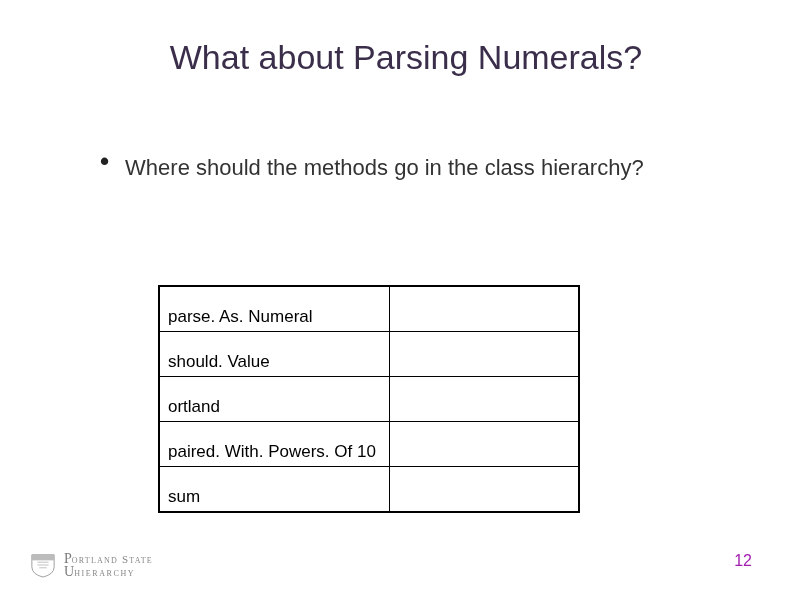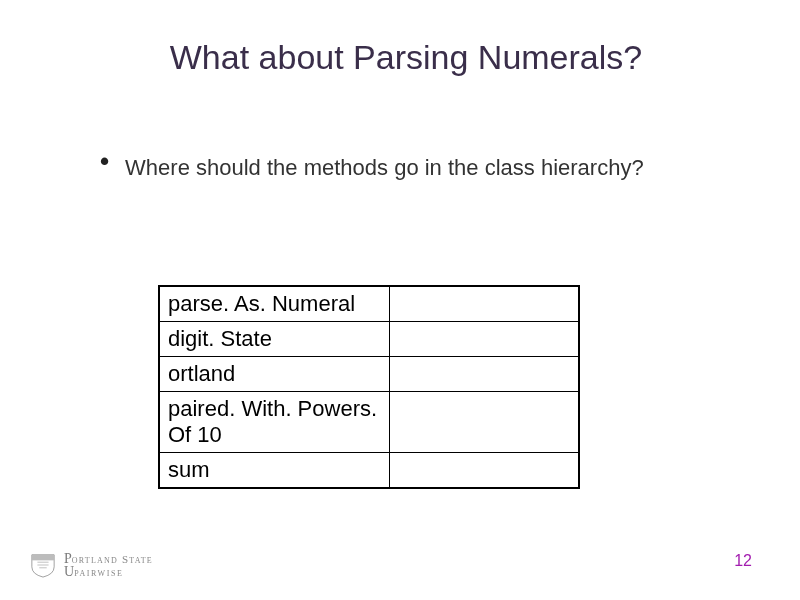--- a/index.html
+++ b/index.html
@@ -46,22 +46,22 @@
   }
   .method-table {
     position: absolute;
     top: 285px;
     left: 158px;
     border-collapse: collapse;
     border: 2px solid #000;
   }
   .method-table td {
     border: 1px solid #000;
-    font-size: 22px;
-    padding: 4px 10px 4px 8px;
+    font-size: 17px;
+    padding: 20px 10px 4px 8px;
     height: 29px;
     vertical-align: middle;
     font-family: Arial, sans-serif;
   }
   .method-table td.col1 { width: 230px; }
   .method-table td.col2 { width: 190px; }
   .logo {
     position: absolute;
     bottom: 22px;
     left: 28px;
@@ -111,21 +111,21 @@
   <span class="bullet-text">Where should the methods go in the class hierarchy?</span>
 </div>
 
 <table class="method-table">
   <tbody>
       <tr>
     <td class="col1">parse. As. Numeral</td>
     <td class="col2"></td>
   </tr>
   <tr>
-    <td class="col1">digit. State</td>
+    <td class="col1">should. Value</td>
     <td class="col2"></td>
   </tr>
   <tr>
     <td class="col1">ortland</td>
     <td class="col2"></td>
   </tr>
   <tr>
     <td class="col1">paired. With. Powers. Of 10</td>
     <td class="col2"></td>
   </tr>
@@ -137,17 +137,17 @@
   </table>
 
 <div class="logo">
   <svg class="logo-mark" viewBox="0 0 32 28">
     <path d="M4 3 L28 3 L28 16 Q28 24 16 27 Q4 24 4 16 Z" fill="none" stroke="#9a9a9a" stroke-width="1"></path>
     <path d="M4 3 L28 3 L28 9 L4 9 Z" fill="#bcbcbc"></path>
     <path d="M10 11 L22 11 M10 14 L22 14 M12 17 L20 17" stroke="#bcbcbc" stroke-width="1"></path>
   </svg>
   <div class="logo-text">
     <div><span class="logo-p">P</span><span class="logo-line1">ortland State</span></div>
-    <div><span class="logo-p">U</span><span class="logo-line2">pairwise</span></div>
+    <div><span class="logo-p">U</span><span class="logo-line2">hierarchy</span></div>
   </div>
 </div>
 
 <div class="page-num">12</div>
 
 </body></html>

